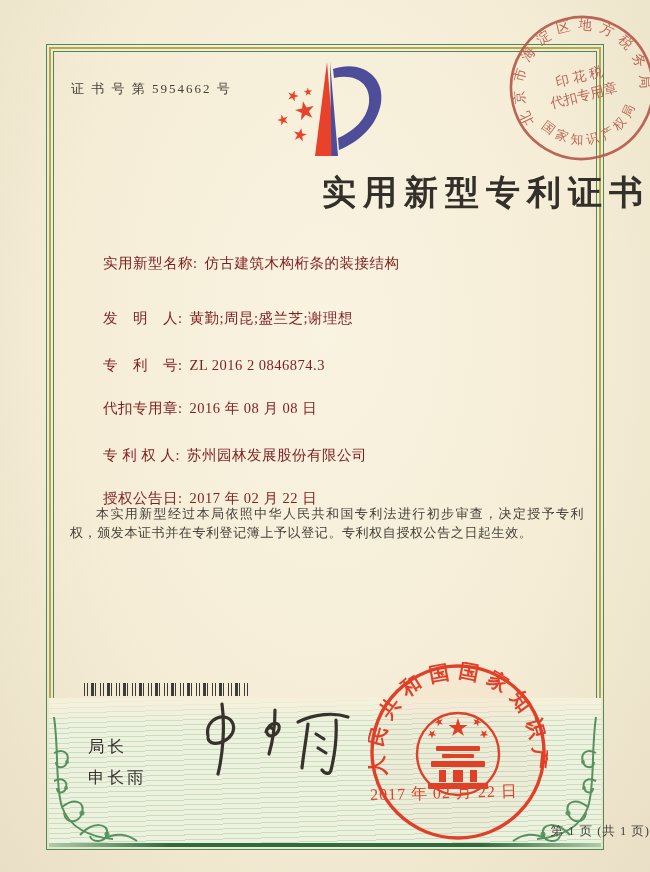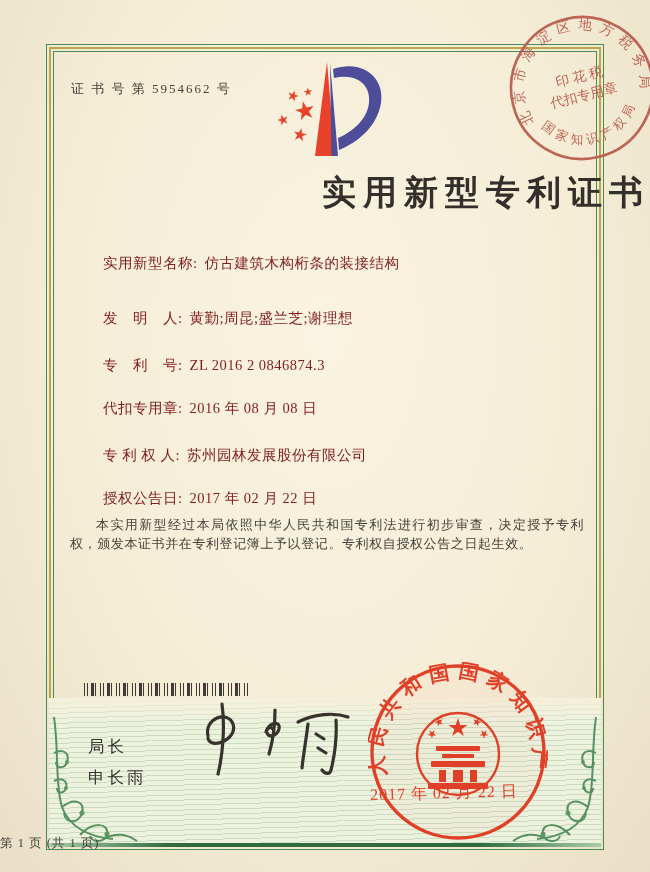--- a/index.html
+++ b/index.html
@@ -23,21 +23,21 @@
 
   .logo{position:absolute;left:258px;top:56px;width:140px;height:112px;}
 
   .title{position:absolute;left:0;right:0;top:170px;text-align:right;
     font-size:34px;font-weight:bold;letter-spacing:7px;color:#332f2a;}
 
   .field{position:absolute;left:72px;font-size:14.5px;color:#7f1d1d;letter-spacing:.5px;white-space:nowrap;margin-left:31px;}
   .flabel{margin-right:7px;}
   .f0{top:254px}.f1{top:309px}.f2{top:356px}.f3{top:399px}.f4{top:446px}.f5{top:489px}
 
-  .paras{position:absolute;left:70px;top:516px;width:514px;font-family:Liberation Mono, monospace;}
+  .paras{position:absolute;left:70px;top:504px;width:514px;}
   .paras p{margin:0;font-size:13px;line-height:19.4px;text-indent:2em;
     color:#46413a;letter-spacing:.6px;text-align:justify;}
 
   .barcode{position:absolute;left:84px;top:683px;width:166px;height:13px;opacity:.85;
     background:repeating-linear-gradient(90deg,
       #1d1d1d 0 1.5px,transparent 1.5px 3px,
       #1d1d1d 3px 4px,transparent 4px 7px,
       #1d1d1d 7px 10px,transparent 10px 11.5px,
       #1d1d1d 11.5px 12.5px,transparent 12.5px 16px);}
 
@@ -56,22 +56,22 @@
     color:#35322c;line-height:31px;}
   .signature{position:absolute;left:182px;top:696px;width:178px;height:92px;}
 
   .seal{position:absolute;left:368px;top:662px;width:180px;height:182px;}
   .seal-date{position:absolute;left:2px;top:121px;width:160px;font-size:16px;
     letter-spacing:1px;color:var(--seal_red);transform:rotate(-1.5deg);white-space:nowrap;}
 
   .tax-stamp{position:absolute;left:506px;top:12px;width:152px;height:152px;
     transform:rotate(-14deg);opacity:.92;}
 
-  .page-footer{position:absolute;left:0;right:0;top:823px;text-align:left;
-    font-size:12.5px;color:#46423a;letter-spacing:1px;margin-top:12px;}
+  .page-footer{position:absolute;left:0;right:0;top:823px;text-align:right;
+    font-size:12.5px;color:#46423a;letter-spacing:1px;}
 
   svg text{font-family:"Liberation Serif","DejaVu Serif",serif;}
 </style>
 </head>
 <body>
 
 <div class="frame"></div>
 
 <div class="tax-stamp">
   <svg viewBox="0 0 150 150" width="152" height="152">

